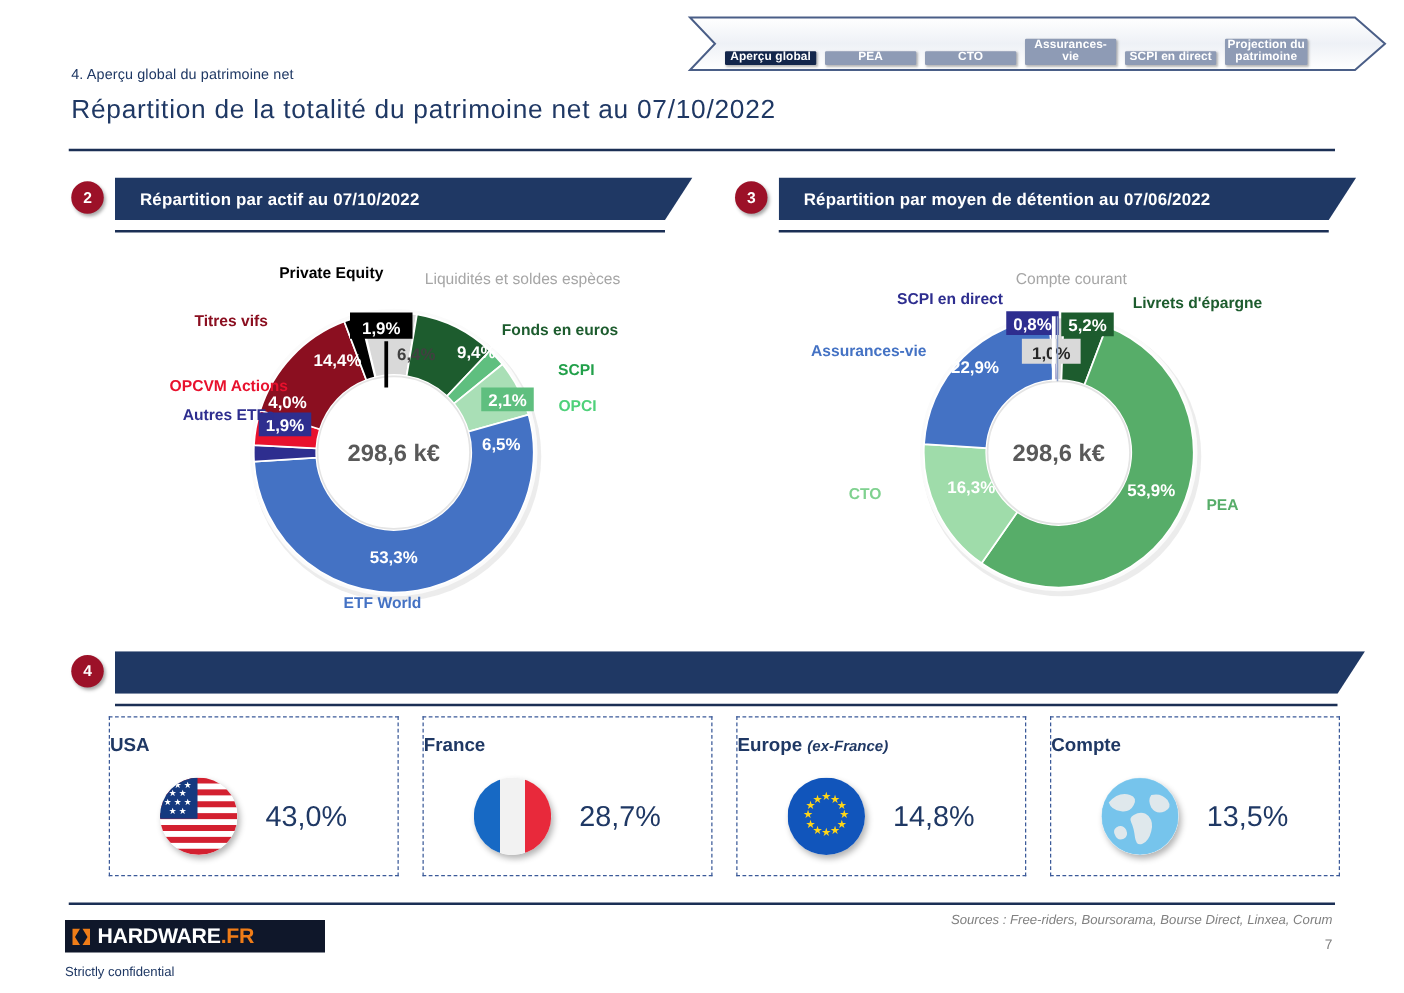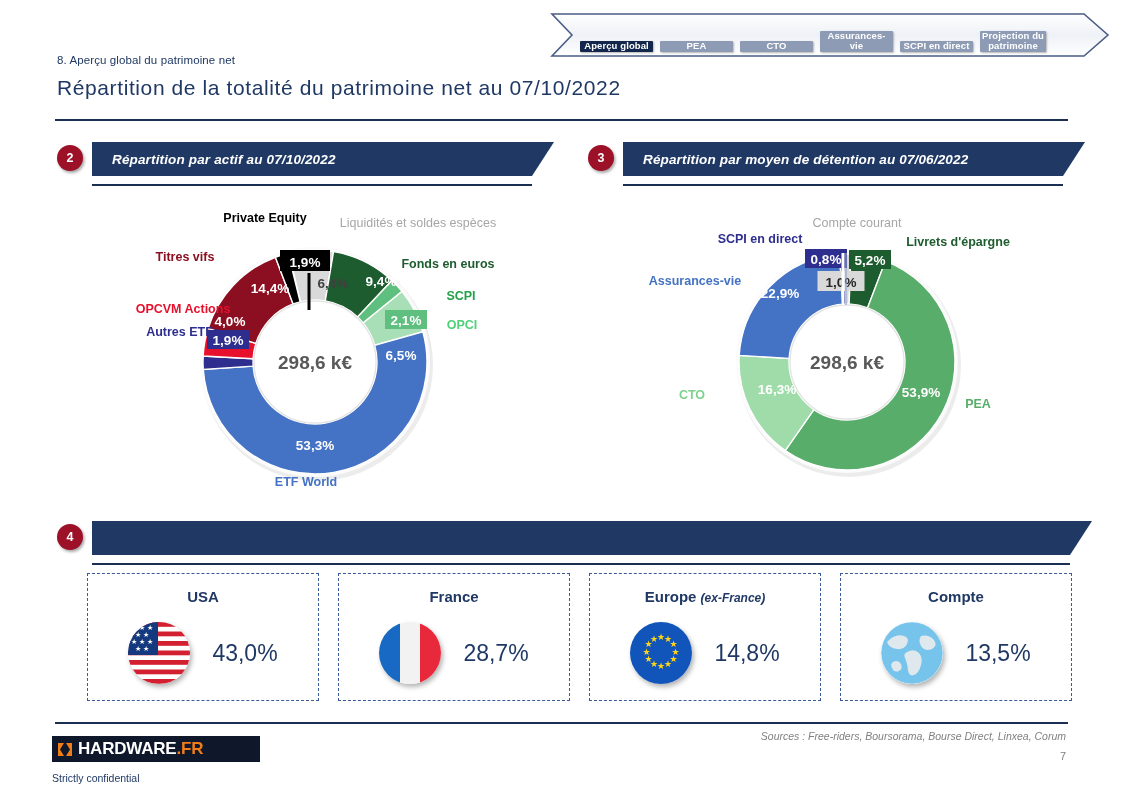--- a/index.html
+++ b/index.html
@@ -43,21 +43,21 @@
   .sec .badge{
     position:absolute;left:0;top:3px;width:26px;height:26px;border-radius:50%;
     background:#9c1128;color:#fff;font-size:12.5px;font-weight:bold;
     display:flex;align-items:center;justify-content:center;
     box-shadow:1.5px 2px 3px rgba(0,0,0,.35);
   }
   .sec .bar{position:absolute;left:35px;top:0;height:34px;}
   .sec .bar svg{display:block;}
   .sec .bartext{
     position:absolute;left:55px;top:0;height:34px;display:flex;align-items:center;
-    color:#ffffff;font-size:13.5px;font-weight:bold;letter-spacing:.15px;white-space:nowrap;font-style:italic;
+    color:#ffffff;font-size:13.5px;font-weight:bold;letter-spacing:.15px;white-space:nowrap;
   }
   .sec .underline{position:absolute;left:35px;height:1.6px;background:#1b2f55;top:42px;}
 
   #sec2{left:57px;top:142px;width:500px;}
   #sec2 .underline{width:440px;}
   #sec3{left:588px;top:142px;width:480px;}
   #sec3 .underline{width:440px;}
   #sec4{left:57px;top:521px;width:1011px;}
   #sec4 .underline{width:978px;}
 
@@ -73,21 +73,21 @@
   .sliceval{font-size:13.5px;font-weight:bold;}
   .callout{font-size:12.5px;font-weight:bold;}
   .callout-plain{font-size:12.5px;}
 
   
   .geo{position:absolute;top:573px;height:128px;border:1.4px dashed #3b5a99;background:#fff;box-sizing:border-box;}
   #geo0{left:87px;width:232px;}
   #geo1{left:338px;width:232px;}
   #geo2{left:589px;width:232px;}
   #geo3{left:840px;width:232px;}
-  .geo .gtitle{position:absolute;left:0;right:0;top:14px;text-align:center;font-size:15px;font-weight:bold;color:#1f3864;}
+  .geo .gtitle{position:absolute;left:0;right:0;top:14px;font-size:15px;font-weight:bold;color:#1f3864;}
   .geo .gtitle .sub{font-size:12px;font-style:italic;font-weight:bold;}
   .geo .grow{position:absolute;left:0;right:0;top:48px;display:flex;align-items:center;justify-content:center;gap:22px;}
   .geo .flag{width:62px;height:62px;border-radius:50%;overflow:hidden;box-shadow:2px 3px 5px rgba(0,0,0,.3);flex:0 0 auto;}
   .geo .flag svg{display:block;}
   .geo .gval{font-size:23px;font-weight:normal;color:#1f3864;}
 
   
   .rule-bottom{position:absolute;left:55px;top:722px;width:1013px;height:1.6px;background:#1b2f55;}
   .logo{position:absolute;left:52px;top:736px;width:208px;height:26px;background:#0f172a;display:flex;align-items:center;box-sizing:border-box;padding-left:4px;}
   .logo .mark{width:19px;height:19px;margin-right:3px;flex:0 0 auto;}
@@ -130,21 +130,21 @@
         </div>
       <div class="navtab">
           <span>SCPI en direct</span>
         </div>
       <div class="navtab w2">
           <span>Projection du patrimoine</span>
         </div>
     </div>
   </div>
 
-  <div class="kicker">8. Aperçu global du patrimoine net</div>
+  <div class="kicker">4. Aperçu global du patrimoine net</div>
   <div class="maintitle">Répartition de la totalité du patrimoine net au 07/10/2022</div>
   <div class="rule-top"></div>
 
   <div class="sec" id="sec2">
     <div class="badge">2</div>
     <div class="bar">
       <svg width="462" height="34" viewBox="0 0 462 34">
         <path d="M0,0 L462,0 L440,34 L0,34 Z" fill="#1f3864"></path>
       </svg>
     </div>

